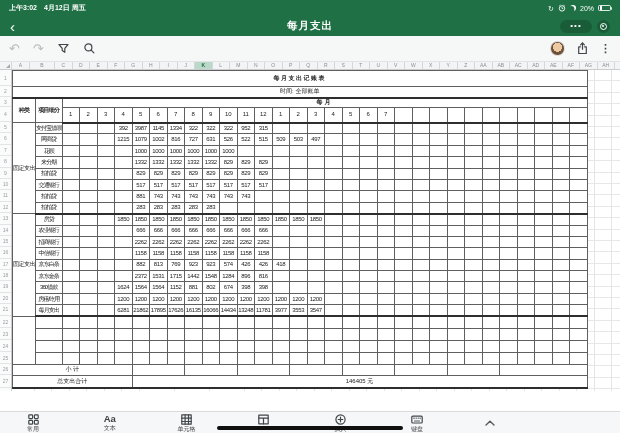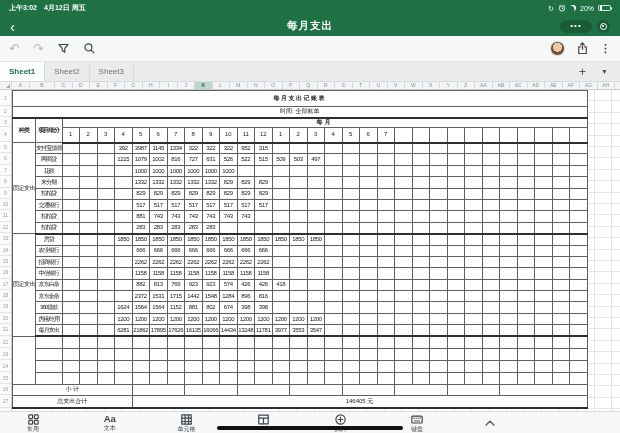--- a/index.html
+++ b/index.html
@@ -134,29 +134,20 @@
       <span class="avatar"></span>
       <svg width="13" height="13" viewBox="0 0 13 13">
           <path class="dkstroke" d="M4.4 4.8H2.7v6.7h7.6V4.8H8.6"></path>
           <path class="dkstroke" d="M6.5 1.2v6"></path>
           <path class="dkstroke" d="M4.6 2.9 6.5 1l1.9 1.9"></path>
         </svg>
       <span class="kebab">⋮</span>
     </div>
   </div>
 
-  <div class="tabbar">
-    <div class="tab active">Sheet1</div>
-    <div class="tab">Sheet2</div>
-    <div class="tab">Sheet3</div>
-    <div class="tab-right">
-      <span class="plus">+</span>
-      <span class="caret">▼</span>
-    </div>
-  </div>
 
   <div class="colheader">
     <div class="corner">
         <i></i>
       </div>
     <div id="col-cells" style="display:flex; flex:1; overflow:hidden;">
         <div class="colcell" style="width: 18px;">A</div>
         <div class="colcell" style="width: 25px;">B</div>
         <div class="colcell" style="width: 17.5px;">C</div>
         <div class="colcell" style="width: 17.5px;">D</div>

